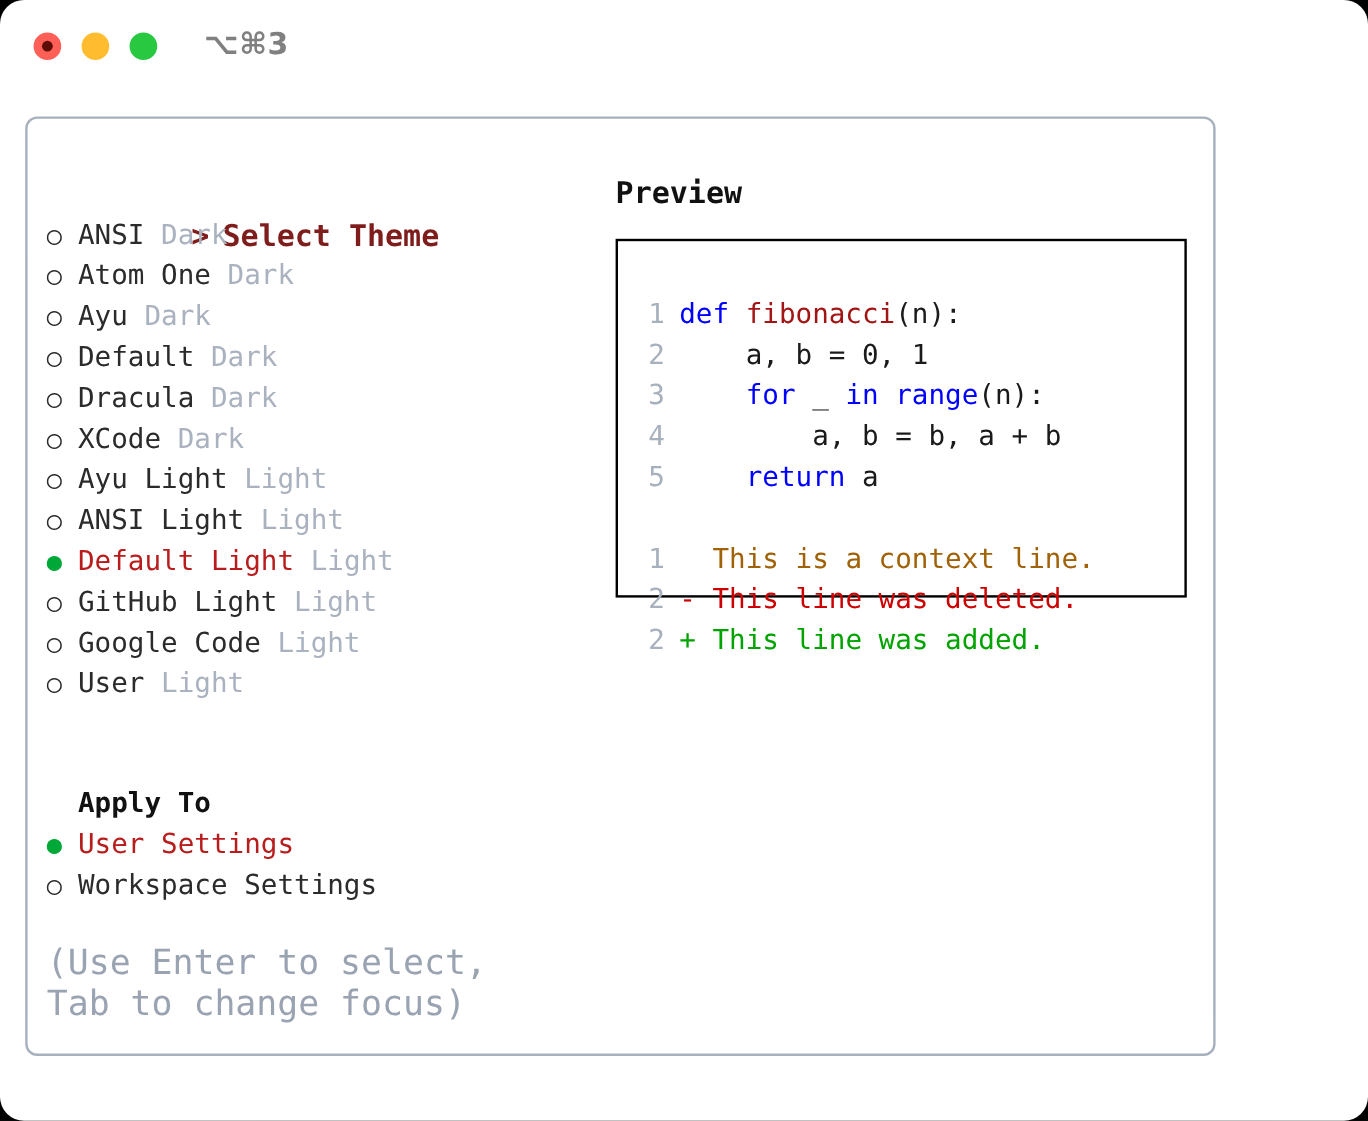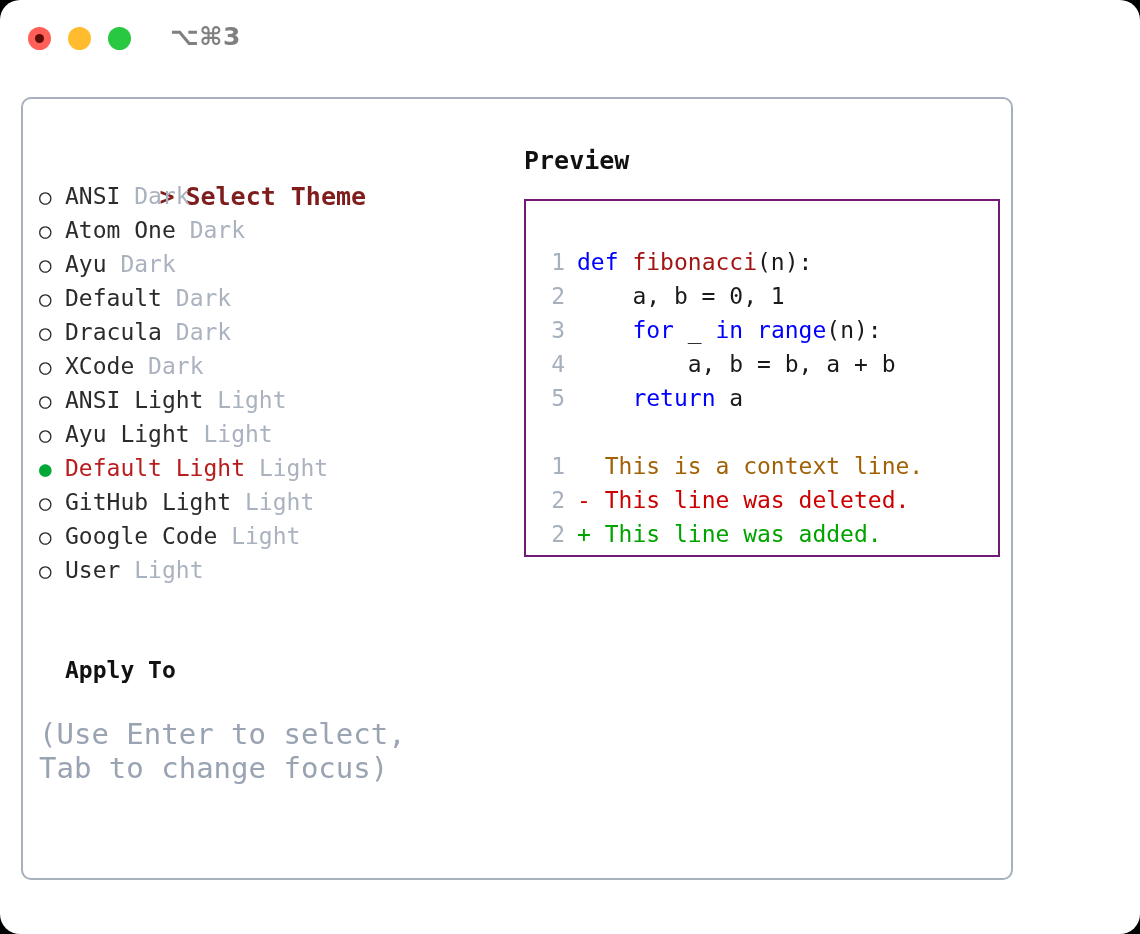--- a/index.html
+++ b/index.html
@@ -132,37 +132,37 @@
     font-size: 29px;
     line-height: 34px;
     color: #9aa3b2;
     width: 400px;
     white-space: pre-wrap;
   }
 
   
   #preview-column {
     position: absolute;
-    left: 501px;
+    left: 490px;
     top: 44px;
     width: 490px;
   }
   #preview-title {
     font-size: 25px;
     font-weight: bold;
     color: #111111;
     height: 36px;
     line-height: 36px;
     white-space: pre;
   }
   #preview-box {
     margin-top: 20px;
     width: 476px;
-    height: 358px;
-    border: 2px solid #701a75;
+    height: 299px;
+    border: 2px solid #000000;
     box-sizing: border-box;
     background: #ffffff;
     position: relative;
   }
   #code-area {
     position: absolute;
     left: 15px;
     top: 44px;
     font-size: 23px;
     line-height: 34px;
@@ -205,32 +205,36 @@
         <span class="marker">&gt;</span><span>Select Theme</span>
       </div>
 
       <div id="theme-list">
           <div class="row"><span class="marker">○</span><span class="name">ANSI </span><span class="variant">Dark</span></div>
           <div class="row"><span class="marker">○</span><span class="name">Atom One </span><span class="variant">Dark</span></div>
           <div class="row"><span class="marker">○</span><span class="name">Ayu </span><span class="variant">Dark</span></div>
           <div class="row"><span class="marker">○</span><span class="name">Default </span><span class="variant">Dark</span></div>
           <div class="row"><span class="marker">○</span><span class="name">Dracula </span><span class="variant">Dark</span></div>
           <div class="row"><span class="marker">○</span><span class="name">XCode </span><span class="variant">Dark</span></div>
+          <div class="row"><span class="marker">○</span><span class="name">Ayu Light </span><span class="variant">Light</span></div>
           <div class="row"><span class="marker">○</span><span class="name">ANSI Light </span><span class="variant">Light</span></div>
-          <div class="row"><span class="marker">○</span><span class="name">Ayu Light </span><span class="variant">Light</span></div>
           <div class="row selected"><span class="marker">●</span><span class="name">Default Light </span><span class="variant">Light</span></div>
           <div class="row"><span class="marker">○</span><span class="name">GitHub Light </span><span class="variant">Light</span></div>
           <div class="row"><span class="marker">○</span><span class="name">Google Code </span><span class="variant">Light</span></div>
           <div class="row"><span class="marker">○</span><span class="name">User </span><span class="variant">Light</span></div>
         </div>
 
       <div class="spacer-sm"></div>
 
       <div id="apply-header">Apply To</div>
 
+      <div id="apply-list">
+          <div class="row selected"><span class="marker">●</span><span class="name">User Settings</span></div>
+          <div class="row"><span class="marker">○</span><span class="name">Workspace Settings</span></div>
+        </div>
 
       <div id="hint">(Use Enter to select, Tab to change focus)</div>
     </div>
 
     <div id="preview-column">
       <div id="preview-title">Preview</div>
       <div id="preview-box">
         <div id="code-area"><div class="code-line"><span class="ln">1</span><span class="gap"></span><span class="kw">def </span><span class="fn">fibonacci</span><span class="pl">(n):</span></div><div class="code-line"><span class="ln">2</span><span class="gap"></span><span class="pl">    a, b = 0, 1</span></div><div class="code-line"><span class="ln">3</span><span class="gap"></span><span class="pl">    </span><span class="kw">for</span><span class="pl"> _ </span><span class="kw">in</span><span class="pl"> </span><span class="kw">range</span><span class="pl">(n):</span></div><div class="code-line"><span class="ln">4</span><span class="gap"></span><span class="pl">        a, b = b, a + b</span></div><div class="code-line"><span class="ln">5</span><span class="gap"></span><span class="pl">    </span><span class="kw">return</span><span class="pl"> a</span></div><div class="blank-line"></div><div class="code-line"><span class="ln">1</span><span class="gap"></span><span class="ctx">  </span><span class="ctx">This is a context line.</span></div><div class="code-line"><span class="ln">2</span><span class="gap"></span><span class="del">- </span><span class="del">This line was deleted.</span></div><div class="code-line"><span class="ln">2</span><span class="gap"></span><span class="add">+ </span><span class="add">This line was added.</span></div></div>
       </div>
     </div>

